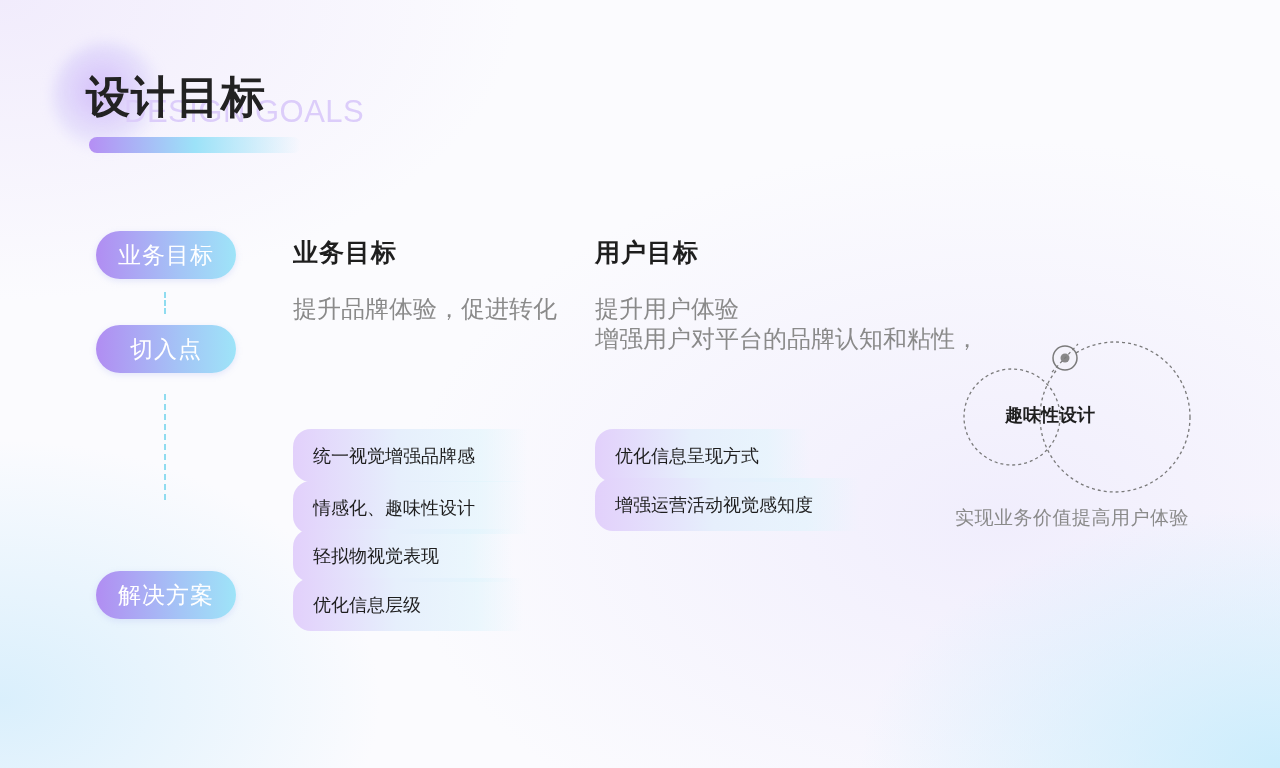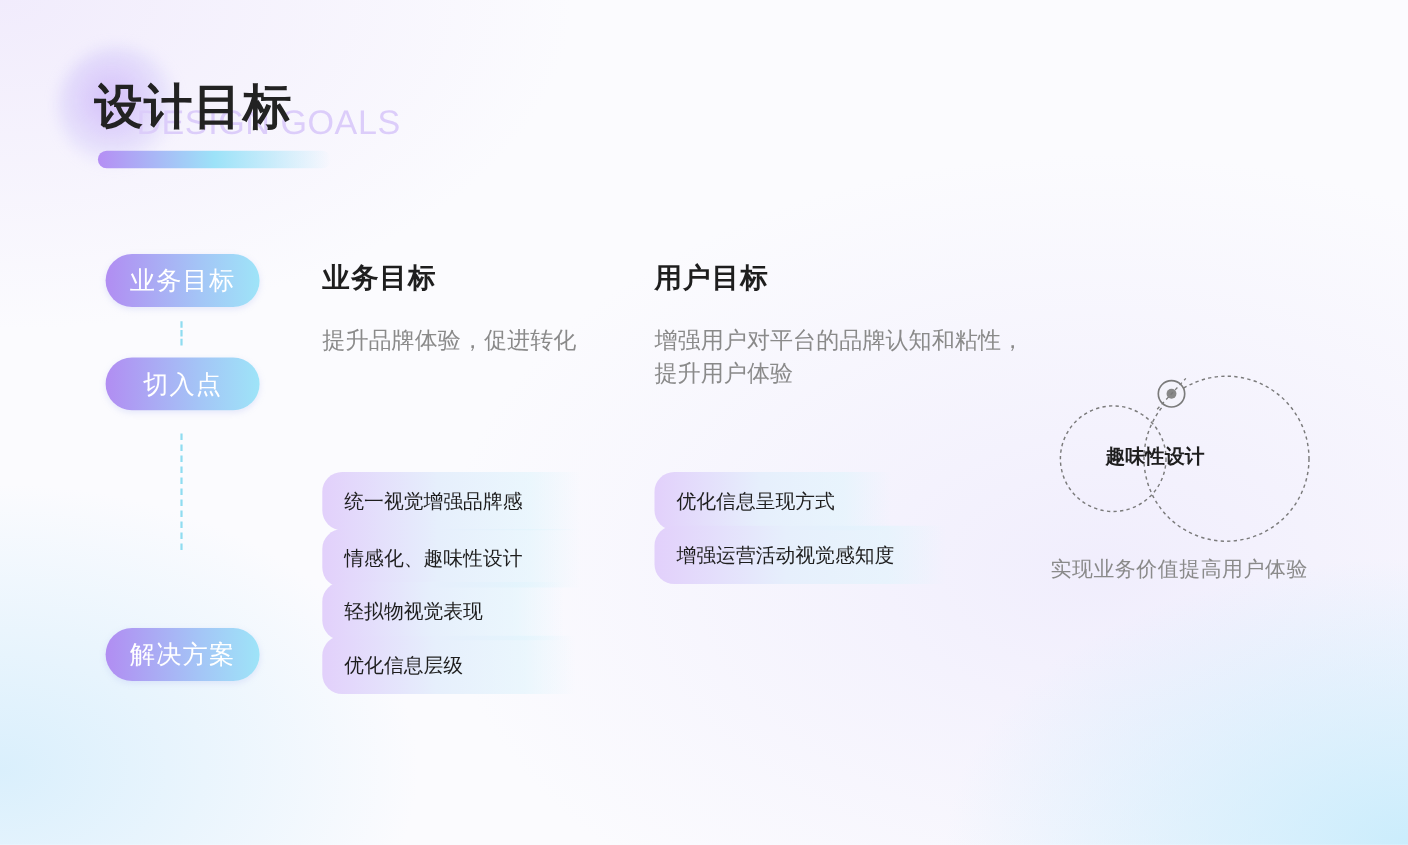--- a/index.html
+++ b/index.html
@@ -36,21 +36,21 @@
     color: #fff; font-size: 23px; display: flex; align-items: center; justify-content: center;
     letter-spacing: 1px; box-shadow: 0 2px 6px rgba(160,170,240,0.25);
   }
   .dash {
     position: absolute; left: 164px; width: 0; border-left: 2px dashed #8fdcf0;
   }
   .col-title {
     position: absolute; font-size: 25px; font-weight: bold; color: #1e1e1e; letter-spacing: 1px;
   }
   .col-desc {
-    position: absolute; font-size: 21px; color: #8a8a8a; line-height: 30px;
+    position: absolute; font-size: 24px; color: #8a8a8a; line-height: 30px;
   }
   .tag {
     position: absolute; height: 53px; border-radius: 18px 0 0 18px;
     background: linear-gradient(90deg, #e2d0fb 0%, #e6effc 45%, rgba(224,244,252,0.6) 80%, rgba(255,255,255,0) 100%);
     font-size: 18px; color: #1e1e1e; display: flex; align-items: center; padding-left: 20px; box-sizing: border-box;
   }
   .venn { position: absolute; left: 950px; top: 330px; width: 260px; height: 180px; }
   .venn-label {
     position: absolute; left: 1005px; top: 403px; font-size: 18px; color: #1e1e1e; font-weight: bold;
   }
@@ -89,22 +89,22 @@
 </div>
 <div class="tag" style="left:293px;top:529px;width:220px;">
   <span>轻拟物视觉表现</span>
 </div>
 <div class="tag" style="left:293px;top:578px;width:230px;">
   <span>优化信息层级</span>
 </div>
 
 <div class="col-title" style="left:595px;top:236px;">用户目标</div>
 <div class="col-desc" style="left:595px;top:294px;">
+  <div>提升用户体验</div>
   <div>增强用户对平台的品牌认知和粘性，</div>
-  <div>提升用户体验</div>
 </div>
 
 <div class="tag" style="left:595px;top:429px;width:215px;">
   <span>优化信息呈现方式</span>
 </div>
 <div class="tag" style="left:595px;top:478px;width:265px;">
   <span>增强运营活动视觉感知度</span>
 </div>
 
 <svg class="venn" viewBox="0 0 260 180">

